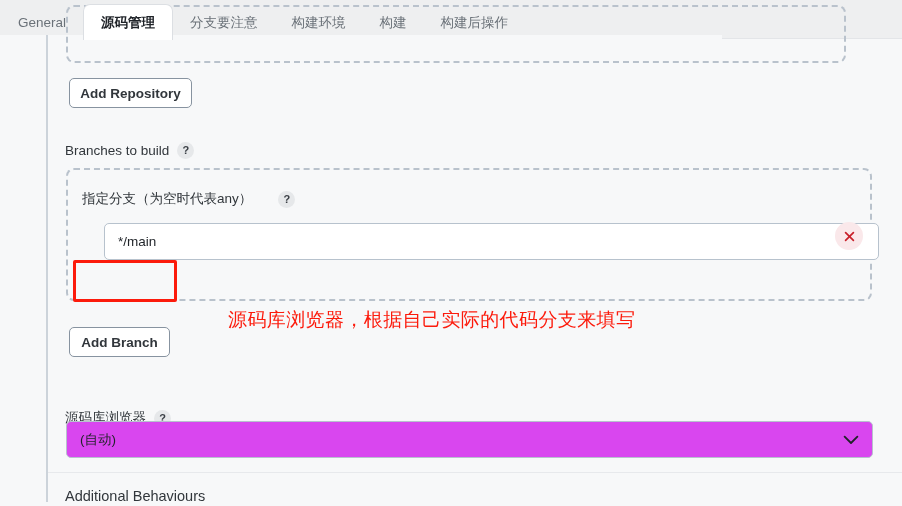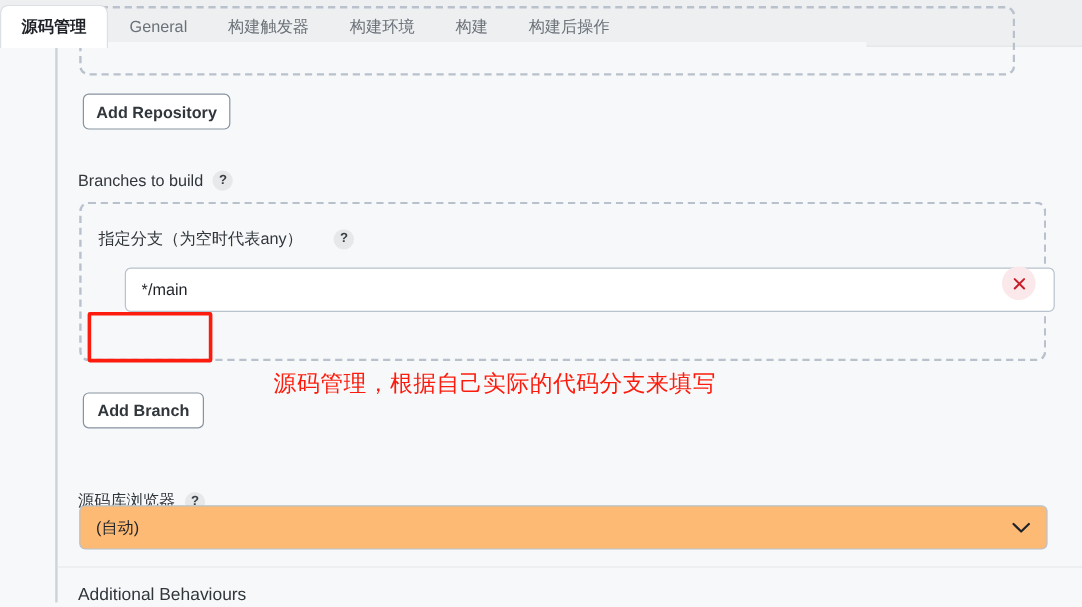--- a/index.html
+++ b/index.html
@@ -235,21 +235,21 @@
   .select-wrap {
     position: absolute;
     left: 66px;
     top: 386px;
     width: 807px;
     height: 37px;
   }
   .select-box {
     width: 100%;
     height: 100%;
-    background: #fdba74;
+    background: #d946ef;
     border: 1px solid #b7c2cd;
     border-radius: 5px;
     box-sizing: border-box;
     display: flex;
     align-items: center;
     padding: 0 13px;
     font-size: 13.5px;
     color: #1f2328;
     cursor: pointer;
   }
@@ -279,28 +279,28 @@
     background: #e7e9ec;
   }
 </style>
 </head>
 <body>
 
 <div id="app">
 
   <div class="tabbar">
     <div class="tabs">
+      <div class="tab first">
+        <span>General</span>
+      </div>
       <div class="tab active">
         <span>源码管理</span>
       </div>
-      <div class="tab first">
-        <span>General</span>
-      </div>
       <div class="tab">
-        <span>构建触发器</span>
+        <span>分支要注意</span>
       </div>
       <div class="tab">
         <span>构建环境</span>
       </div>
       <div class="tab">
         <span>构建</span>
       </div>
       <div class="tab">
         <span>构建后操作</span>
       </div>
@@ -331,21 +331,21 @@
 
     <input class="text-input" type="text" value="*/main" style="">
 
     <div class="close-chip">
       <svg width="13" height="13" viewBox="0 0 13 13">
         <path d="M2.6 2.6 L10.4 10.4 M10.4 2.6 L2.6 10.4" stroke="#c8202a" stroke-width="1.7" stroke-linecap="round"></path>
       </svg>
     </div>
 
     <div class="red-box"></div>
-    <div class="red-note">源码管理，根据自己实际的代码分支来填写</div>
+    <div class="red-note">源码库浏览器，根据自己实际的代码分支来填写</div>
 
     <div class="btn" id="btn-add-branch">
       <span>Add Branch</span>
     </div>
 
     <div class="field-label" id="label-browser">
       <span>源码库浏览器</span>
       <span class="help-badge">?</span>
     </div>
 

